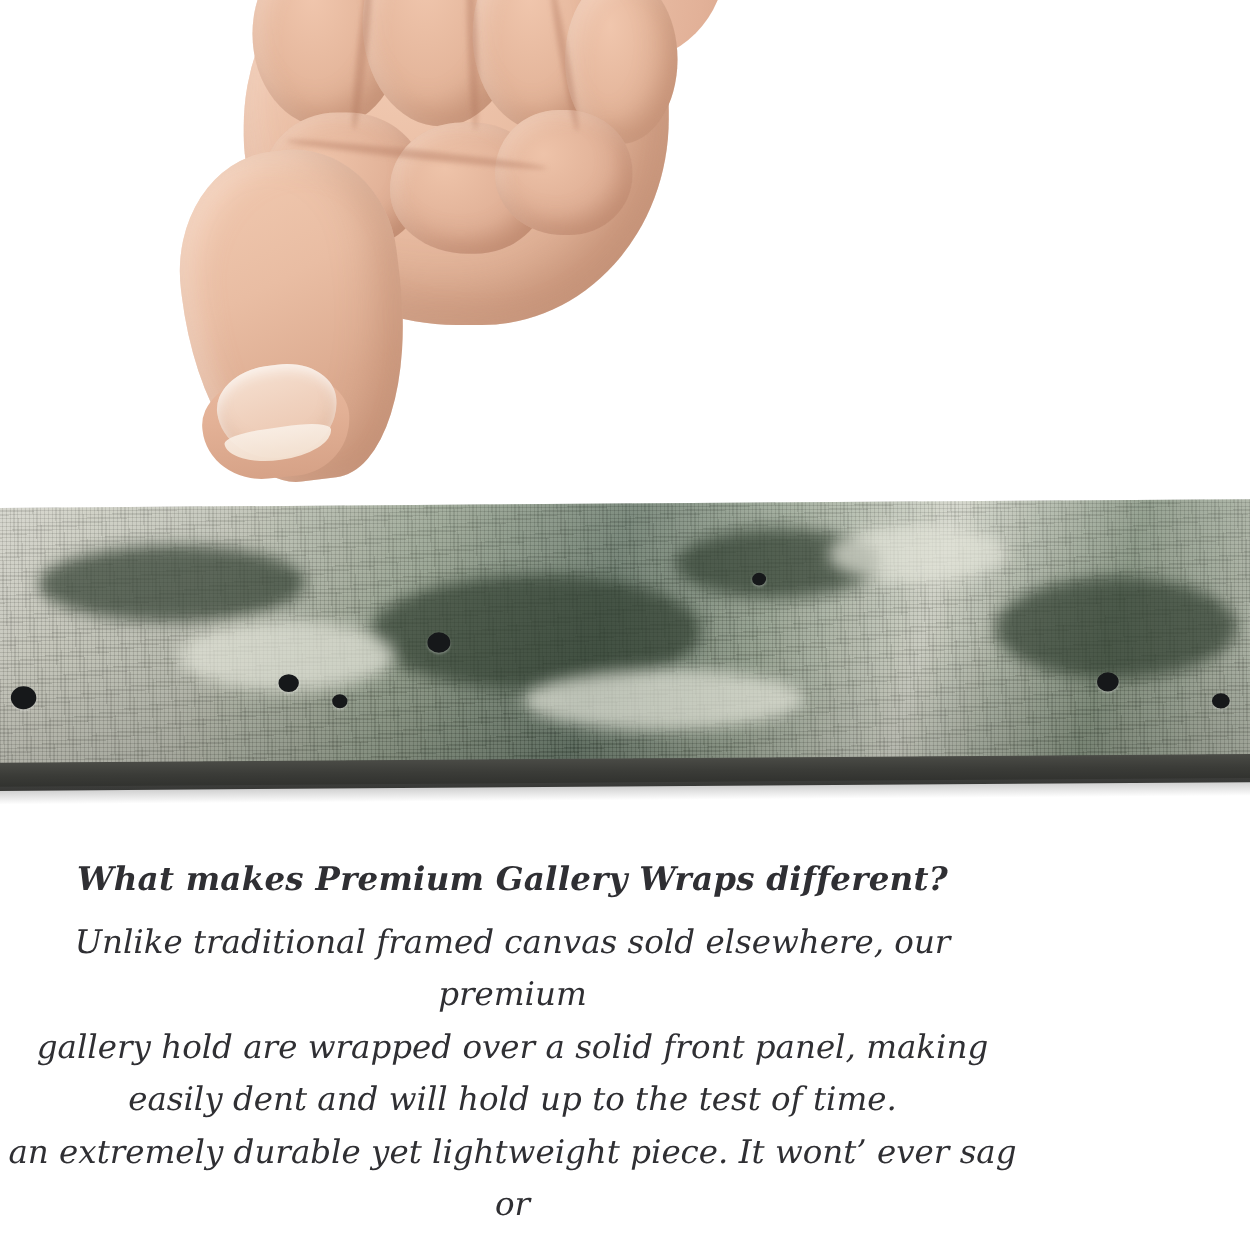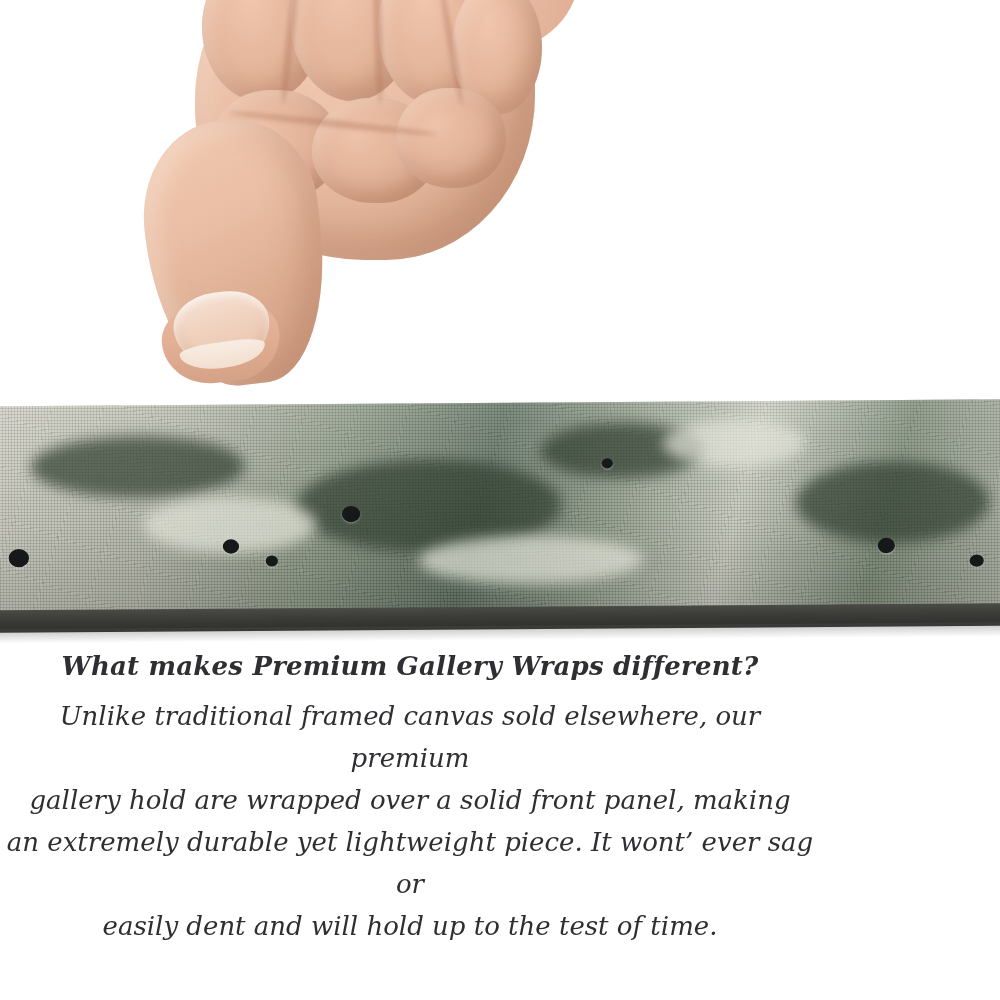--- a/index.html
+++ b/index.html
@@ -187,21 +187,21 @@
     width: 1000px;
     height: 14px;
     background: linear-gradient(180deg, rgba(80,80,80,0.35) 0%, rgba(255,255,255,0) 100%);
     transform: rotate(-0.4deg) scale(1.02);
   }
 
   
   .caption {
     position: absolute;
     left: 0;
-    top: 650px;
+    top: 688px;
     width: 820px;
     text-align: center;
     color: #2f2f33;
     font-family: "DejaVu Serif", serif;
     font-style: italic;
   }
   .caption .headline {
     font-size: 26px;
     font-weight: 700;
     letter-spacing: 0.2px;
@@ -261,17 +261,17 @@
     <div class="hole" style="left:960px; top:152px; width:14px; height:12px;"></div>
     <div class="hole" style="left:600px; top:55px;  width:11px; height:10px;"></div>
   </div>
   <div class="canvas-bottom-edge"></div>
   <div class="canvas-shadow"></div>
 
   <div class="caption">
     <p class="headline">What makes Premium Gallery Wraps different?</p>
     <p class="body-line">Unlike traditional framed canvas sold elsewhere, our premium</p>
     <p class="body-line">gallery hold are wrapped over a solid front panel, making</p>
+    <p class="body-line">easily dent and will hold up to the test of time.</p>
     <p class="body-line">an extremely durable yet lightweight piece. It wont’ ever sag or</p>
-    <p class="body-line">easily dent and will hold up to the test of time.</p>
   </div>
 
 </div>
 
 </body></html>

